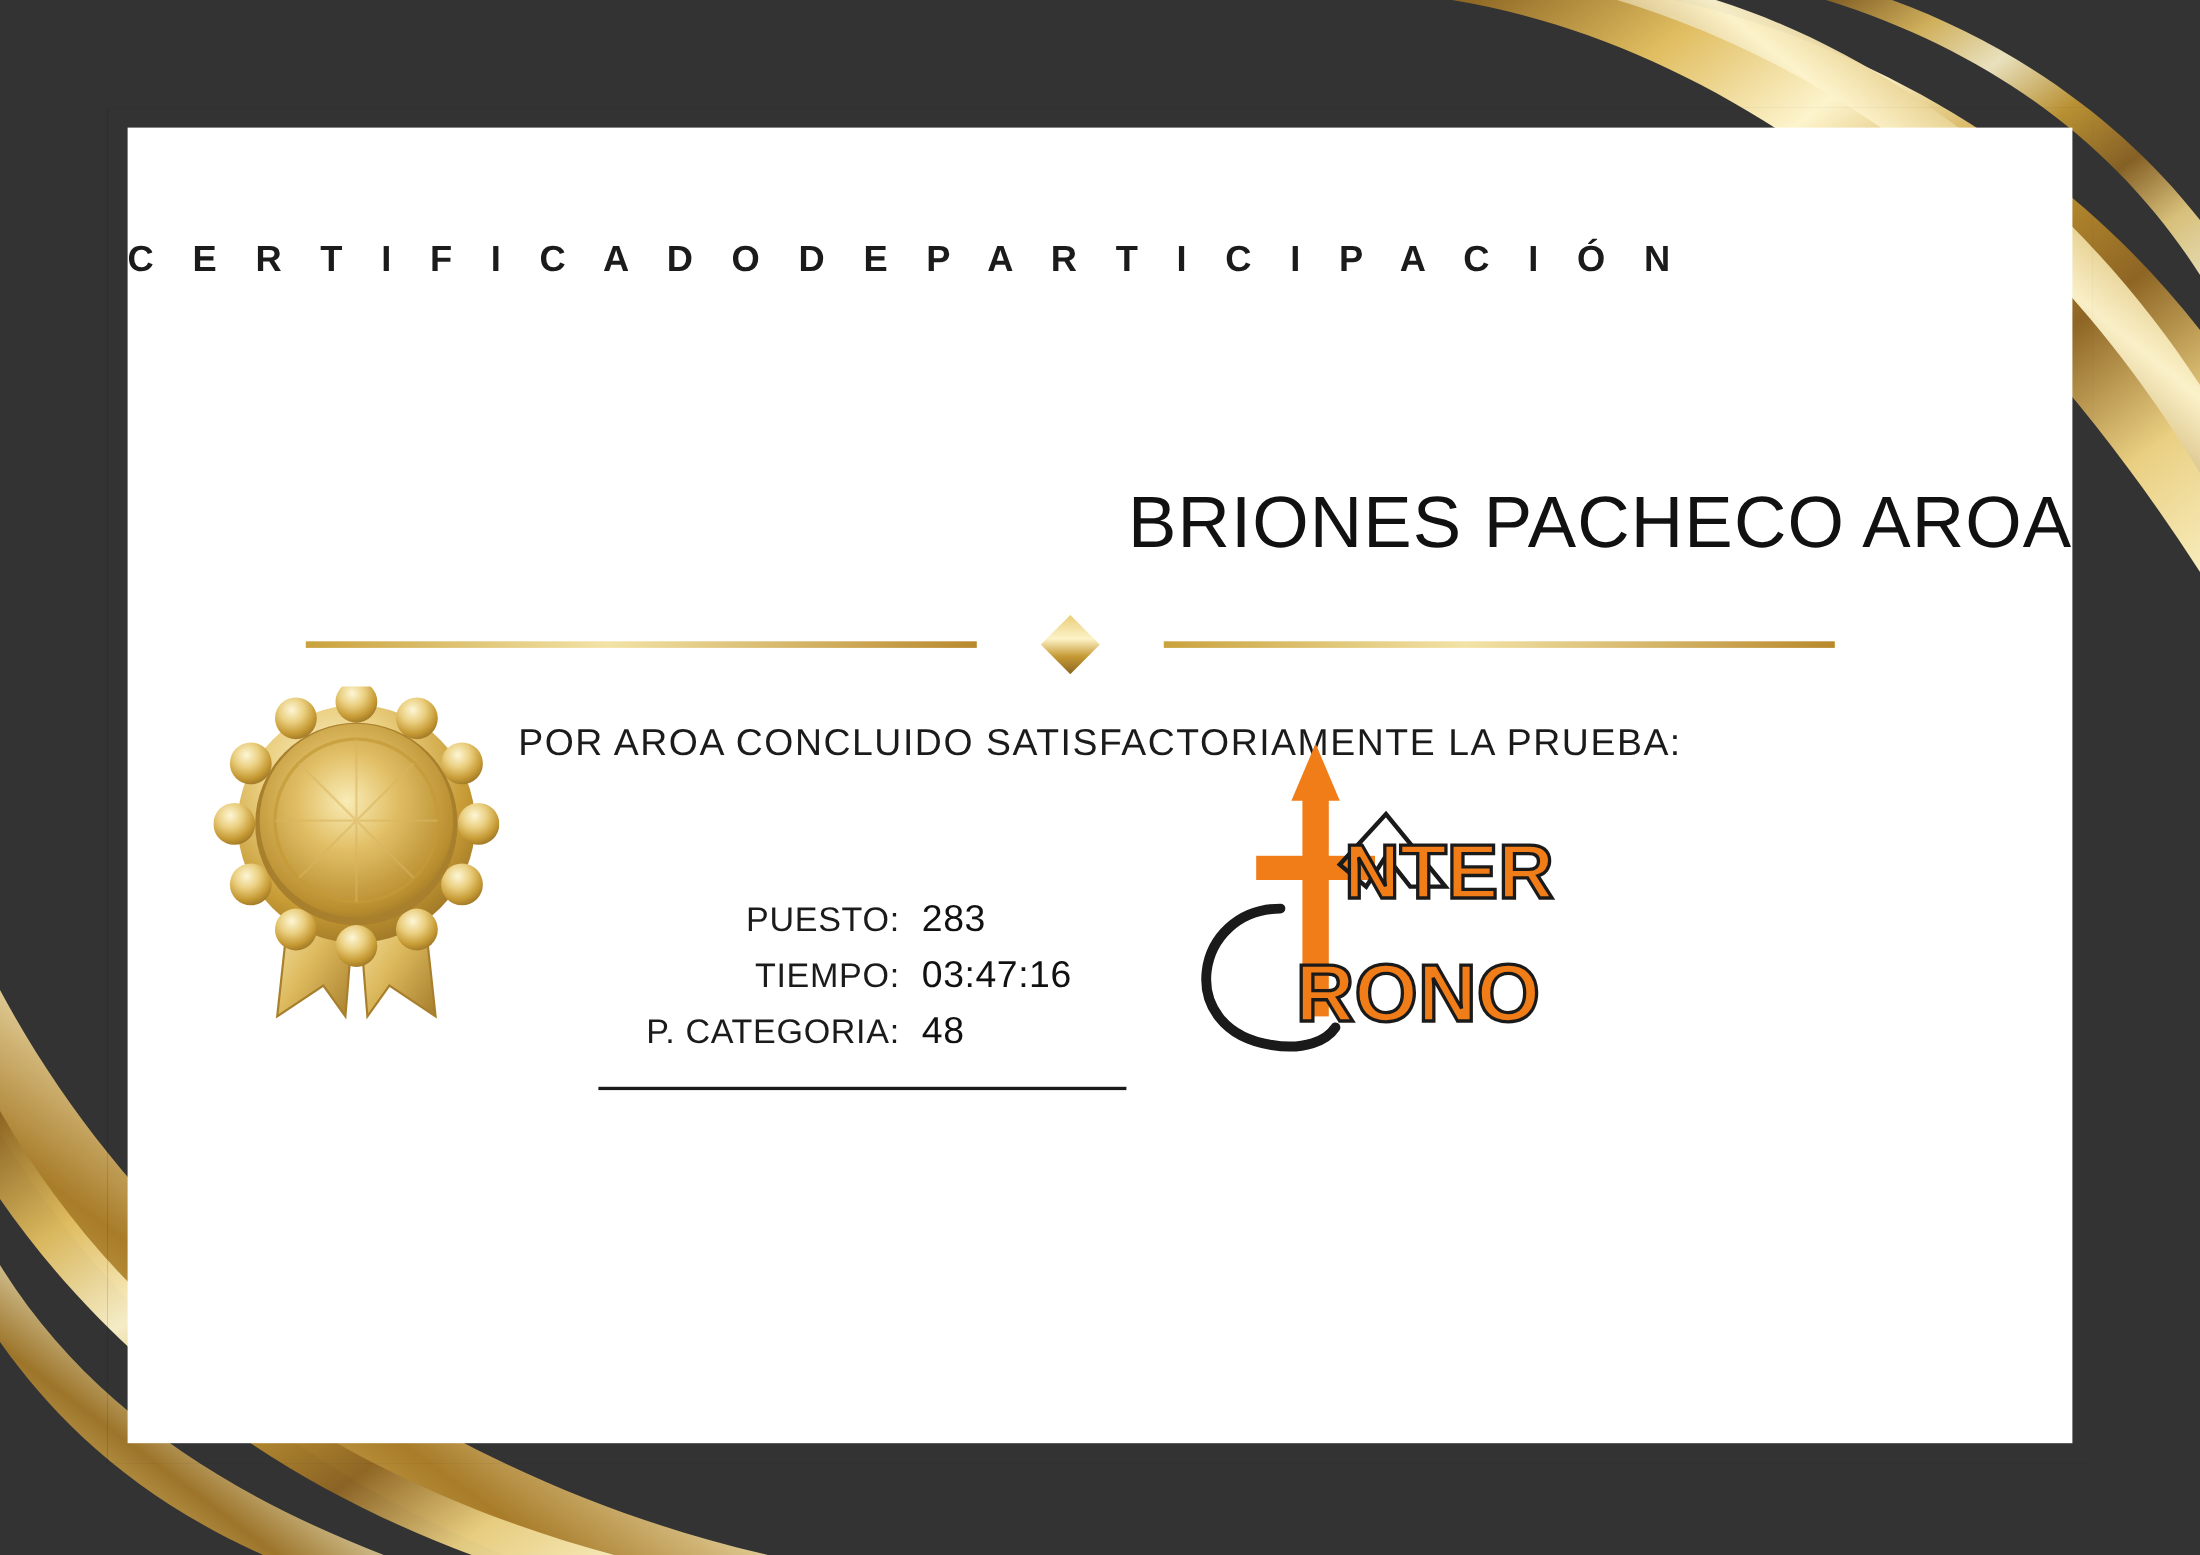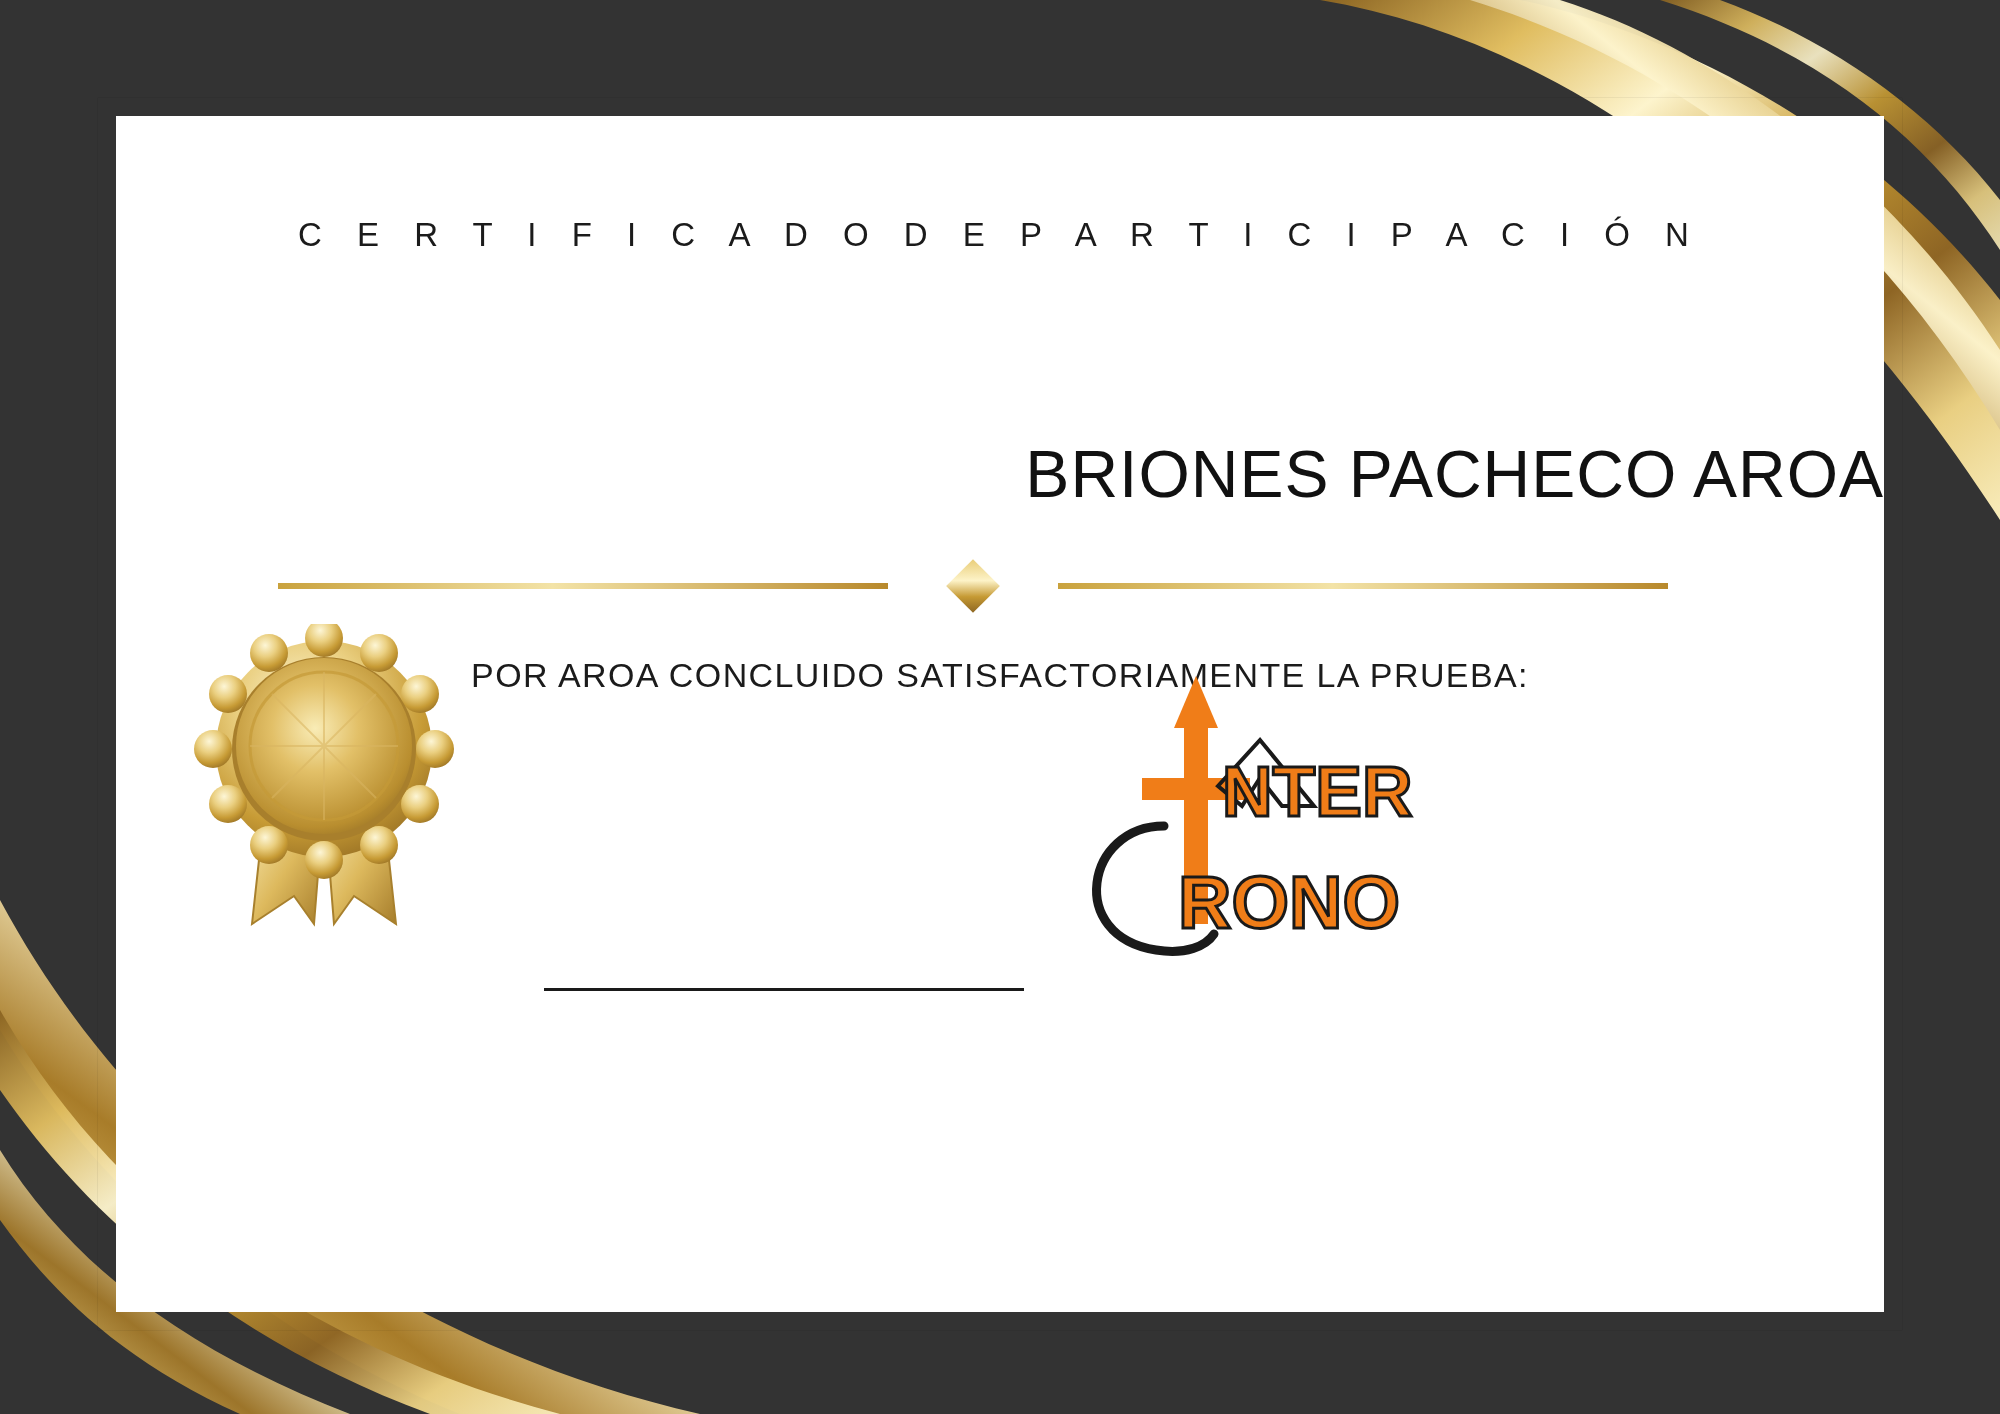--- a/index.html
+++ b/index.html
@@ -63,25 +63,24 @@
     background: #ffffff;
     box-sizing: border-box;
   }
 
   
   .cert-kicker {
     position: absolute;
     top: 100px;
     left: 0;
     width: 100%;
-    text-align: center;
     font-size: 33px;
     letter-spacing: 13px;
     color: #1b1b1b;
-    font-weight: 400;
+    font-weight: 700;
     white-space: nowrap;
   }
 
   .participant-name {
     position: absolute;
     top: 320px;
     left: 0;
     width: 100%;
     text-align: right;
     font-size: 66px;
@@ -236,20 +235,34 @@
       <div class="participant-name">BRIONES PACHECO  AROA</div>
 
       <div class="divider">
         <div class="bar left"></div>
         <div class="diamond"></div>
         <div class="bar right"></div>
       </div>
 
       <div class="prueba-line">POR AROA CONCLUIDO SATISFACTORIAMENTE LA PRUEBA:</div>
 
+      <div class="results">
+        <div class="results-row">
+          <span class="results-label">PUESTO:</span>
+          <span class="results-value">283</span>
+        </div>
+        <div class="results-row">
+          <span class="results-label">TIEMPO:</span>
+          <span class="results-value">03:47:16</span>
+        </div>
+        <div class="results-row">
+          <span class="results-label">P. CATEGORIA:</span>
+          <span class="results-value">48</span>
+        </div>
+      </div>
 
       <div class="signature-line"></div>
 
       <svg class="rosette" viewBox="0 0 260 320">
         <defs>
           <radialGradient id="seal1" cx="40%" cy="30%" r="75%">
             <stop offset="0%" stop-color="#fdf6d6"></stop>
             <stop offset="40%" stop-color="#eacf80"></stop>
             <stop offset="75%" stop-color="#c79b35"></stop>
             <stop offset="100%" stop-color="#9b7325"></stop>

